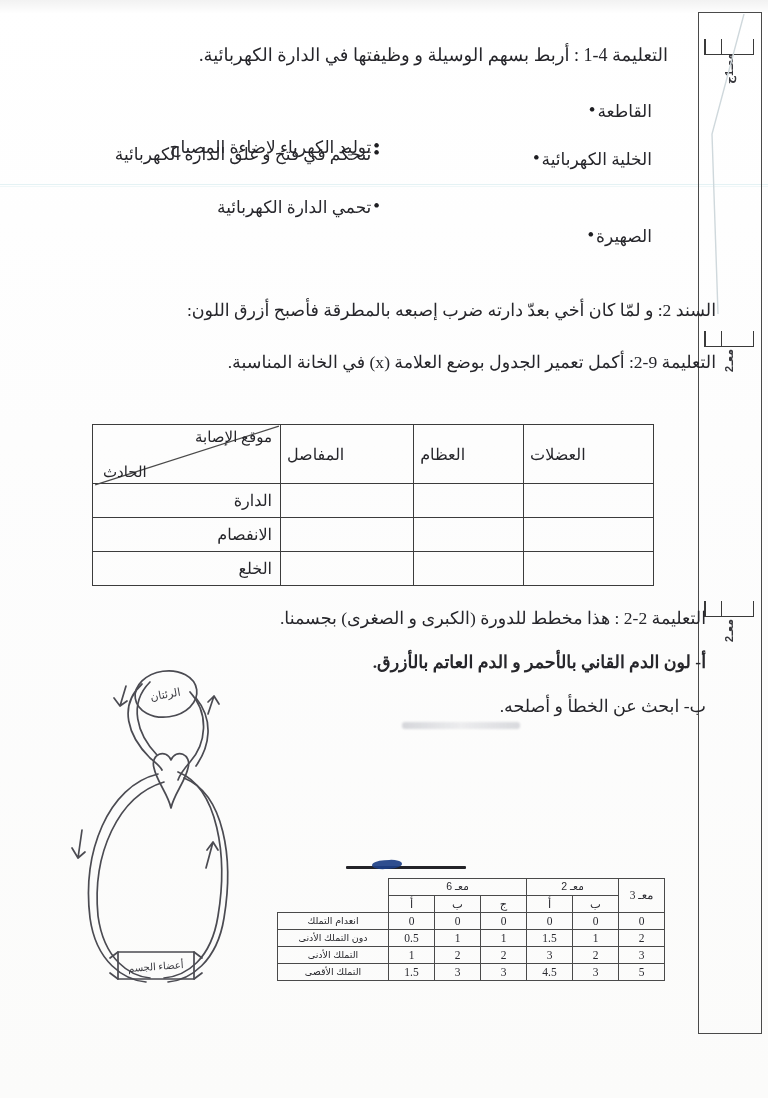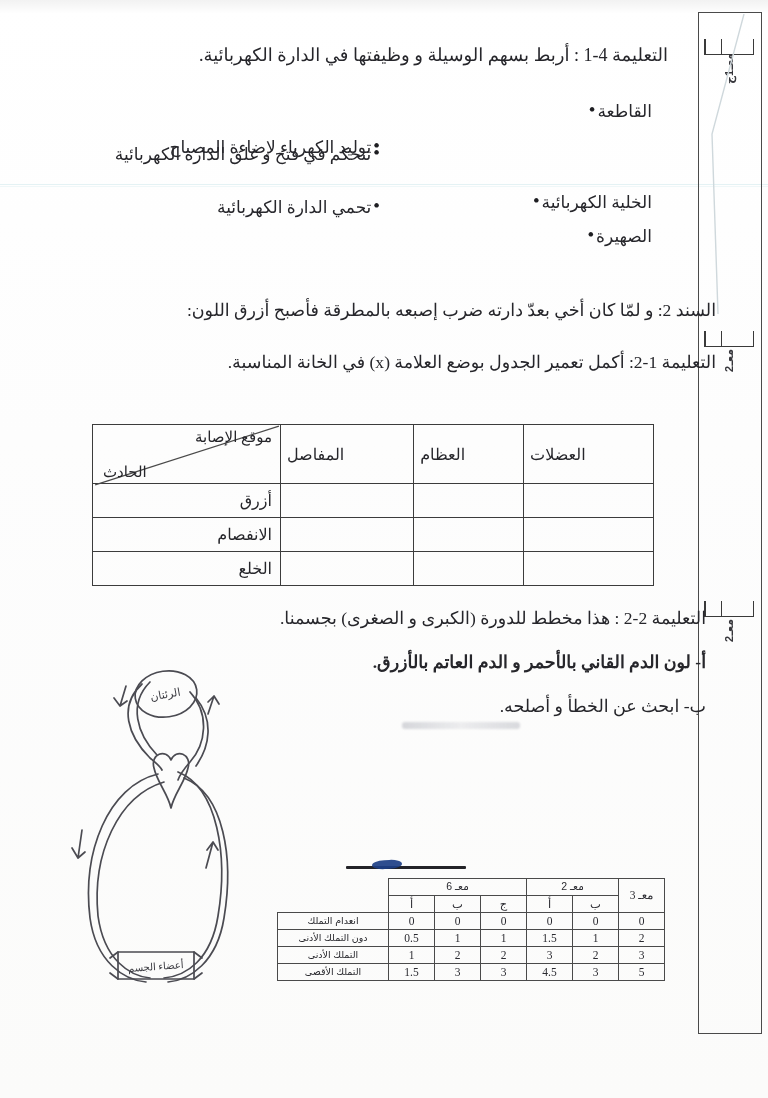--- a/index.html
+++ b/index.html
@@ -172,49 +172,49 @@
     </div>
   </div>
 
   <svg class="margin-skew" viewBox="0 0 46 300">
     <path d="M40 0 L8 120 L14 300" stroke="#cfd8dc" stroke-width="1.4" fill="none"></path>
   </svg>
 
   <div class="line big" style="top:44px;right:100px;">التعليمة 4-1 : أربط بسهم الوسيلة و وظيفتها في الدارة الكهربائية.</div>
 
   <div class="opt bullet-right" style="top:100px;right:116px;">القاطعة</div>
-  <div class="opt bullet-right" style="top:148px;right:116px;margin-top:43px;">الخلية الكهربائية</div>
+  <div class="opt bullet-right" style="top:148px;right:116px;">الخلية الكهربائية</div>
   <div class="opt bullet-right" style="top:225px;right:116px;">الصهيرة</div>
 
   <div class="opt bullet-left" style="top:96px;right:388px;margin-top:40px;">توليد الكهرباء لإضاءة المصباح</div>
   <div class="opt bullet-left" style="top:143px;right:388px;">تتحكم في فتح و غلق الدارة الكهربائية</div>
   <div class="opt bullet-left" style="top:196px;right:388px;">تحمي الدارة الكهربائية</div>
 
   <div class="line" style="top:300px;right:52px;">السند 2: و لمّا كان أخي بعدّ دارته ضرب إصبعه بالمطرقة فأصبح أزرق اللون:</div>
-  <div class="line" style="top:352px;right:52px;">التعليمة 1-2: أكمل تعمير الجدول بوضع العلامة (x) في الخانة المناسبة.</div>
+  <div class="line" style="top:352px;right:52px;">التعليمة 9-2: أكمل تعمير الجدول بوضع العلامة (x) في الخانة المناسبة.</div>
 
   <table class="injury-table">
     <tbody>
         <tr>
       <td class="hdr">العضلات</td>
       <td class="hdr">العظام</td>
       <td class="hdr">المفاصل</td>
       <td class="hdr diag-cell">
         <svg class="dg" viewBox="0 0 175 58" preserveAspectRatio="none">
           <line x1="174" y1="1" x2="2" y2="56" stroke="#4a4a4a" stroke-width="1.1"></line>
         </svg>
         <span class="t1">موقع الإصابة</span>
         <span class="t2">الحادث</span>
       </td>
     </tr>
     <tr>
       <td></td>
       <td></td>
       <td></td>
-      <td class="rowlbl">أزرق</td>
+      <td class="rowlbl">الدارة</td>
     </tr>
     <tr>
       <td></td>
       <td></td>
       <td></td>
       <td class="rowlbl">الانفصام</td>
     </tr>
     <tr>
       <td></td>
       <td></td>

